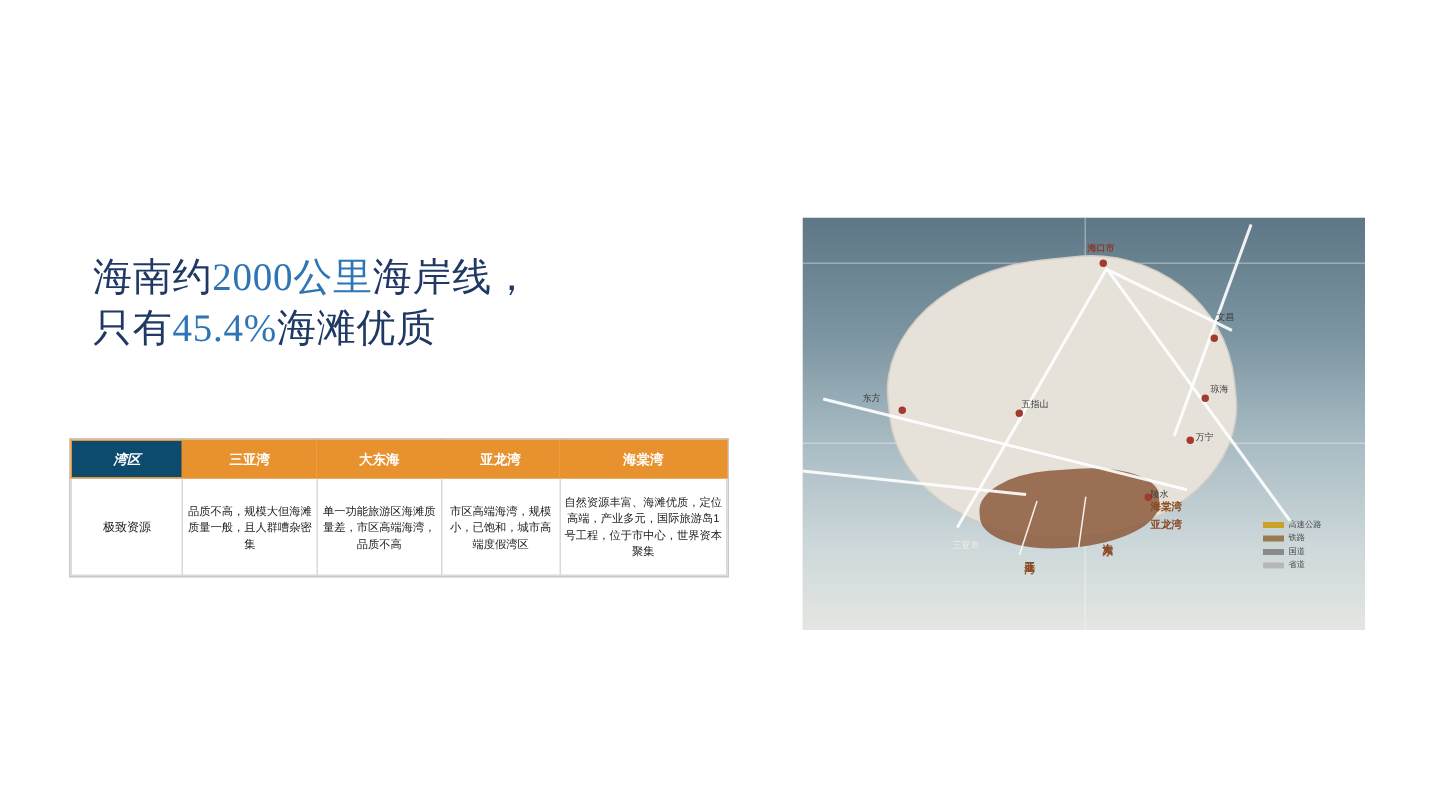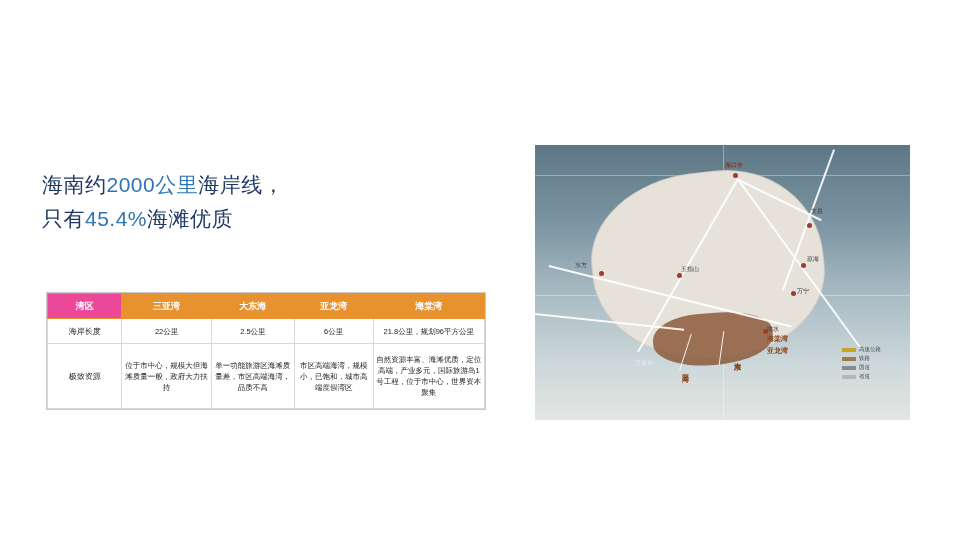--- a/index.html
+++ b/index.html
@@ -11,26 +11,26 @@
     height: 540px;
     background: #ffffff;
     font-family: "Liberation Sans", sans-serif;
     overflow: hidden;
     position: relative;
   }
 
   
   #headline {
     position: absolute;
-    left: 42px;
+    left: 62px;
     top: 168px;
     width: 430px;
     line-height: 34px;
-    font-family: Liberation Sans, sans-serif;
-    font-size: 21px;
+    font-family: Liberation Serif, serif;
+    font-size: 26px;
     color: #1f3864;
     letter-spacing: 0.5px;
   }
   #headline .line { display: block; white-space: nowrap; }
   .accent { color: #2e75b6; }
 
   
   #table-wrap {
     position: absolute;
     left: 46px;
@@ -58,21 +58,22 @@
   }
   table.bay-table thead th {
     background: #e8922f;
     color: #ffffff;
     font-weight: bold;
     font-size: 9px;
     height: 18px;
     border-color: #e8922f;
   }
   table.bay-table thead th.first-col {
-    background: #ec4899;
+    background: #0c4a6e;
+    font-style: italic;
   }
   table.bay-table td.rowhead {
     font-weight: normal;
     background: #ffffff;
     font-size: 8px;
   }
   col.c0 { width: 17%; }
   col.c1 { width: 20.5%; }
   col.c2 { width: 19%; }
   col.c3 { width: 18%; }
@@ -205,30 +206,23 @@
     <thead>
       <tr>
         <th class="first-col">湾区</th>
         <th>三亚湾</th>
         <th>大东海</th>
         <th>亚龙湾</th>
         <th>海棠湾</th>
       </tr>
     </thead>
     <tbody>
-      <tr class="r1">
-        <td class="rowhead">海岸长度</td>
-        <td>22公里</td>
-        <td>2.5公里</td>
-        <td>6公里</td>
-        <td>21.8公里，规划96平方公里</td>
-      </tr>
       <tr class="r3">
         <td class="rowhead">极致资源</td>
-        <td>位于市中心，规模大但海滩质量一般，政府大力扶持</td>
+        <td>品质不高，规模大但海滩质量一般，且人群嘈杂密集</td>
         <td>单一功能旅游区海滩质量差，市区高端海湾，品质不高</td>
         <td>市区高端海湾，规模小，已饱和，城市高端度假湾区</td>
         <td>自然资源丰富、海滩优质，定位高端，产业多元，国际旅游岛1号工程，位于市中心，世界资本聚集</td>
       </tr>
     </tbody>
   </table>
 </div>
 
 <div id="map-panel">
   <div id="map-sea"></div>

